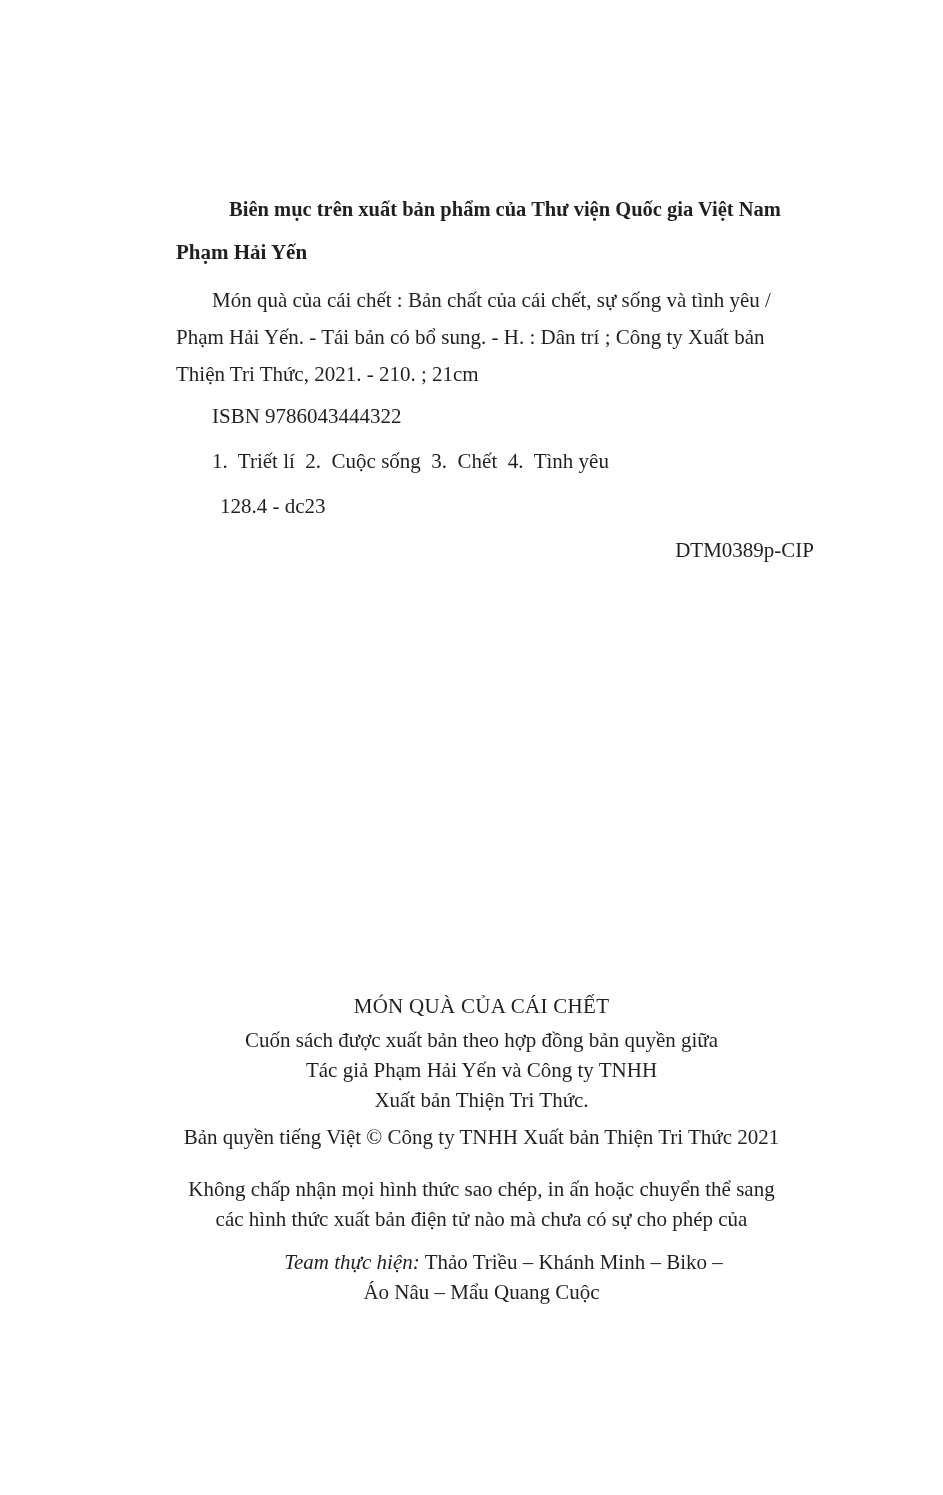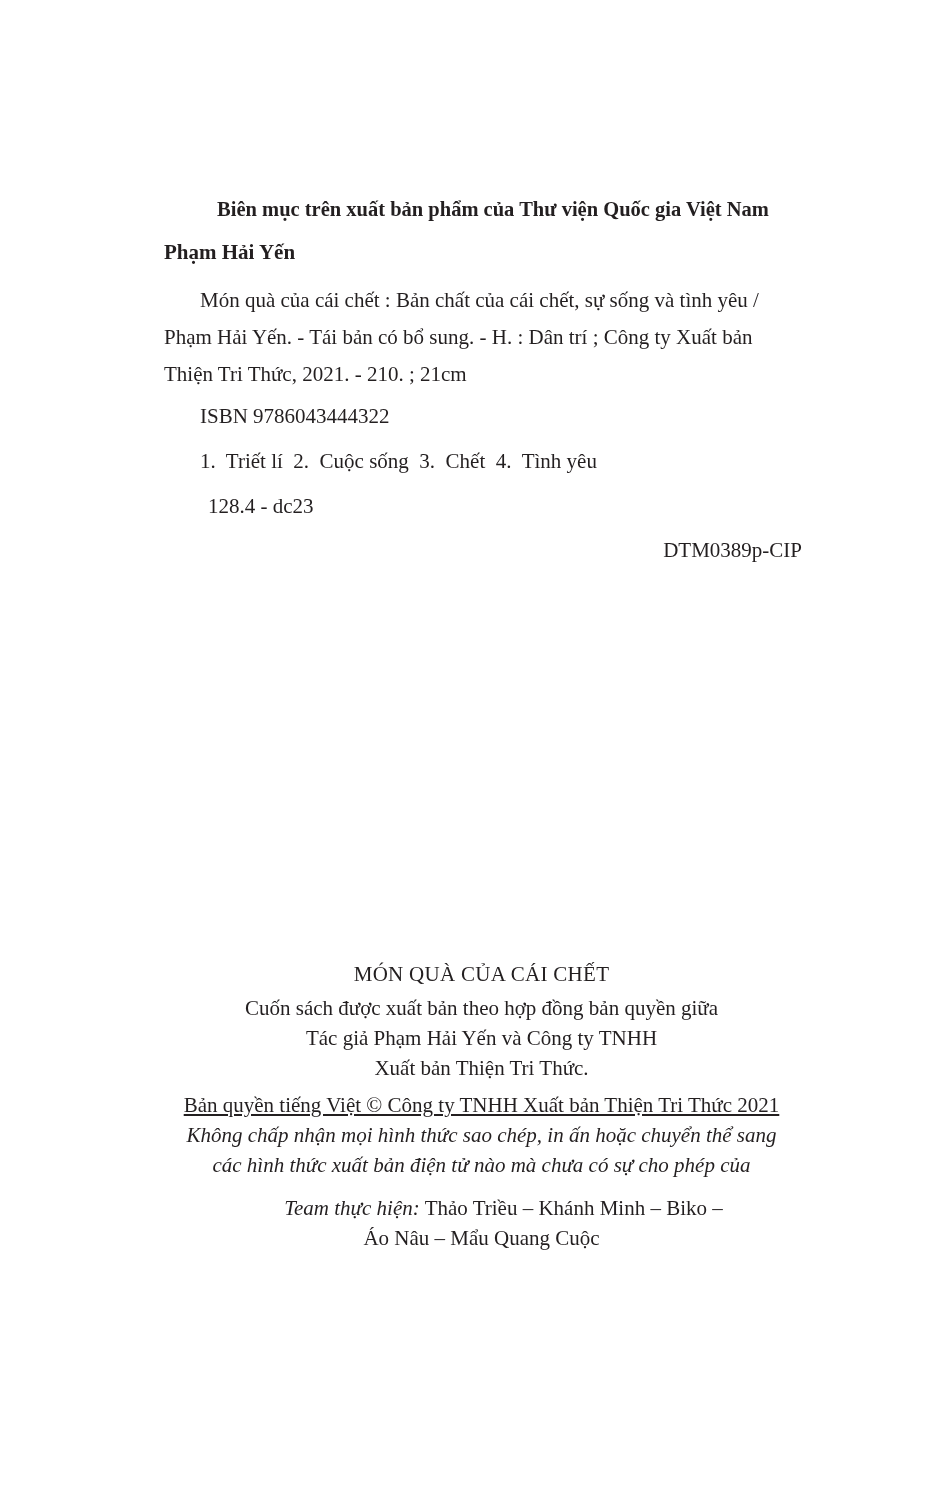--- a/index.html
+++ b/index.html
@@ -11,21 +11,21 @@
       width: 943px;
       height: 1495px;
       position: relative;
       overflow: hidden;
       font-family: "Liberation Serif", "DejaVu Serif", serif;
       color: #231f20;
       font-size: 21px;
     }
     .cip {
       position: absolute;
-      left: 164px;
+      left: 176px;
       top: 196px;
       width: 638px;
     }
     .cip-heading {
       font-weight: bold;
       text-align: center;
       margin: 0;
       height: 26px;
       line-height: 26px;
       font-size: 20.5px;
@@ -58,41 +58,39 @@
     .cip-class { top: 297px; margin-left: 8px; }
     .cip-code {
       position: absolute;
       top: 341px;
       right: 0;
       line-height: 26px;
     }
     .imprint {
       position: absolute;
       left: 150px;
-      top: 960px;
+      top: 992px;
       width: 663px;
       text-align: center;
     }
     .imprint-title {
       line-height: 28px;
       letter-spacing: 0.3px;
     }
     .imprint-block {
       margin-top: 5px;
       line-height: 30px;
     }
     .imprint-block div { line-height: 30px; }
     .copyright {
       margin-top: 7px;
       line-height: 30px;
-      text-decoration: underline;
     }
     .notice {
-      margin-top: 0;
-      font-style: italic;
+      margin-top: 22px;
       line-height: 30px;
     }
     .team {
       margin-top: 13px;
       line-height: 30px;
     }
     .team-label { font-style: italic; margin-left: 44px; }
   </style>
 </head>
 <body>

